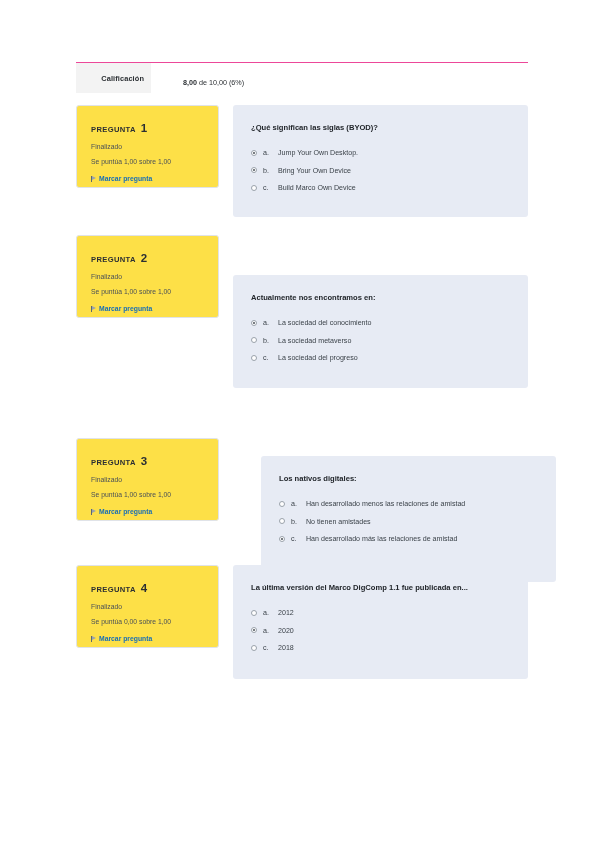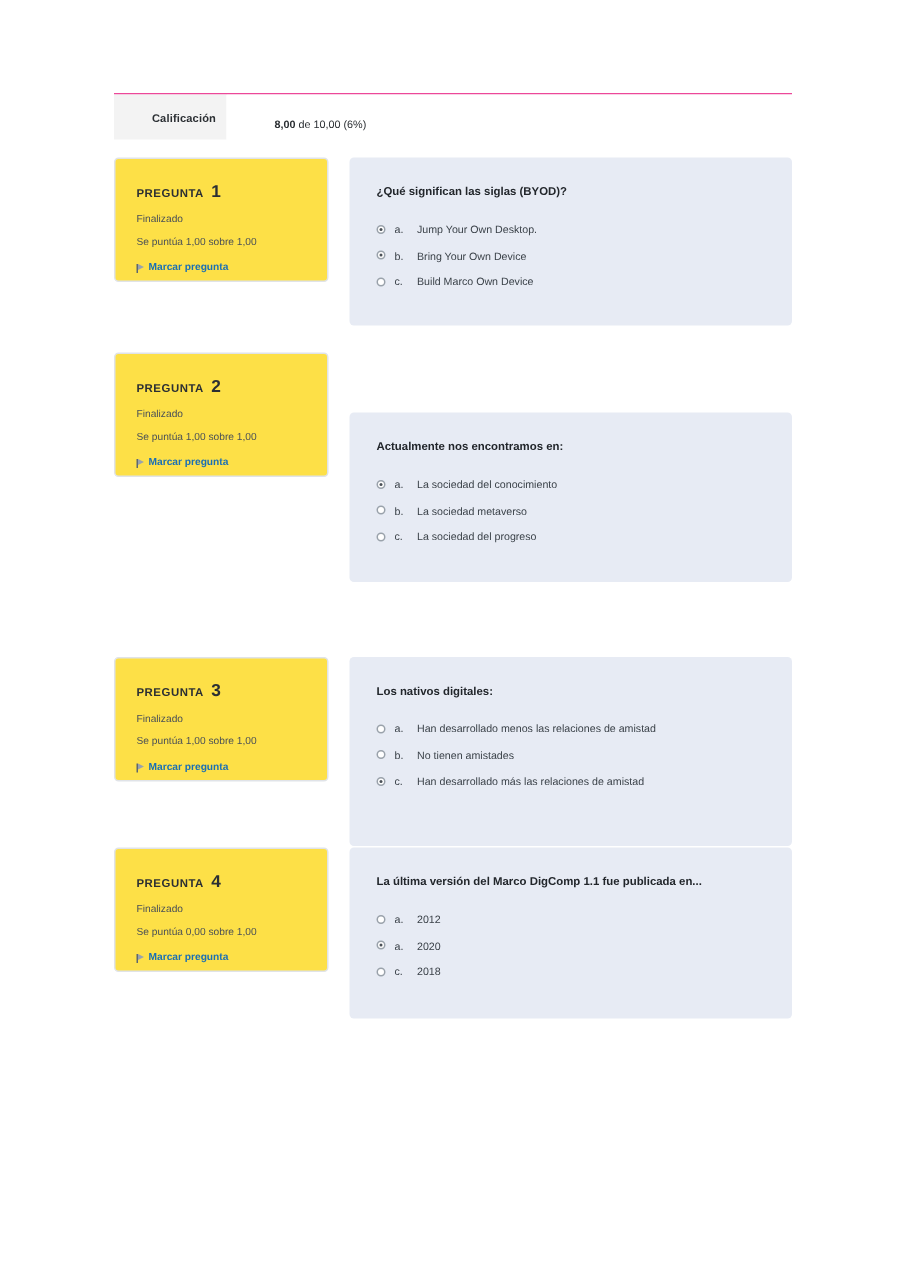--- a/index.html
+++ b/index.html
@@ -299,21 +299,21 @@
         <span>PREGUNTA</span>
         <span class="qnum">3</span>
       </div>
       <div class="q-state">Finalizado</div>
       <div class="q-score">Se puntúa 1,00 sobre 1,00</div>
       <div class="q-flag">
         <span class="flag-icon"></span>
         <span class="flag-label">Marcar pregunta</span>
       </div>
     </div>
-    <div class="answer-panel" style="top:438px;height:126px;">
+    <div class="answer-panel" style="top:456px;height:126px;margin-left:28px;">
       <p class="stem">Los nativos digitales:</p>
       <ul class="options">
         <li class="option">
           <span class="radio"></span>
           <span class="opt-letter">a.</span>
           <span class="opt-text">Han desarrollado menos las relaciones de amistad</span>
         </li>
         <li class="option">
           <span class="radio"></span>
           <span class="opt-letter">b.</span>

